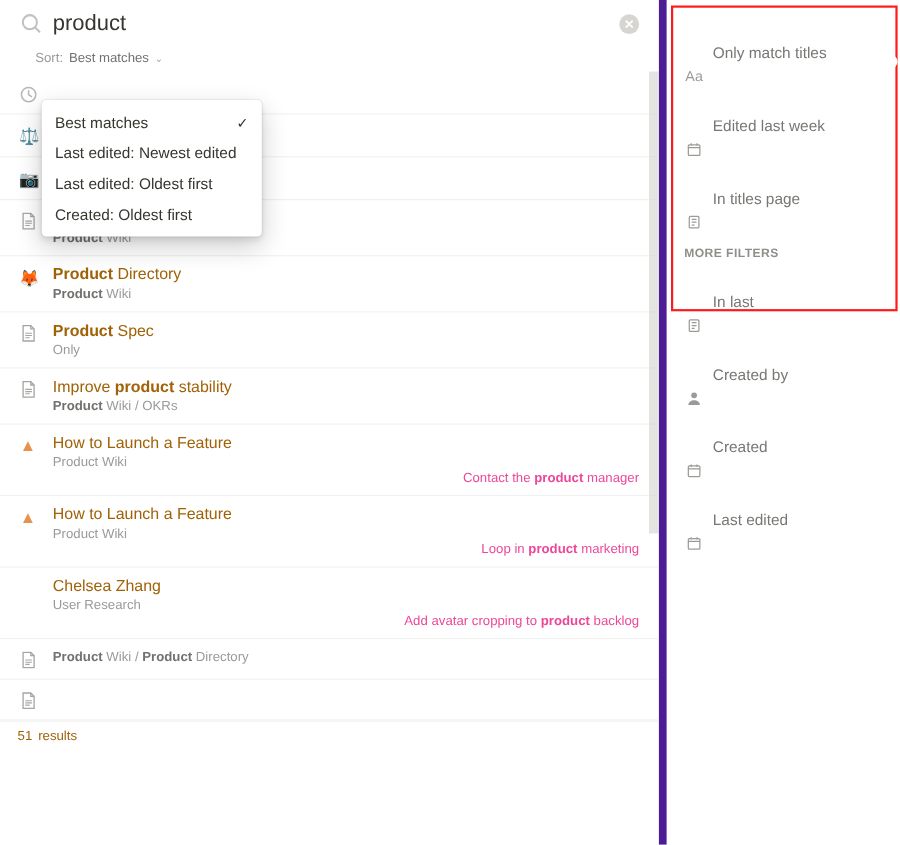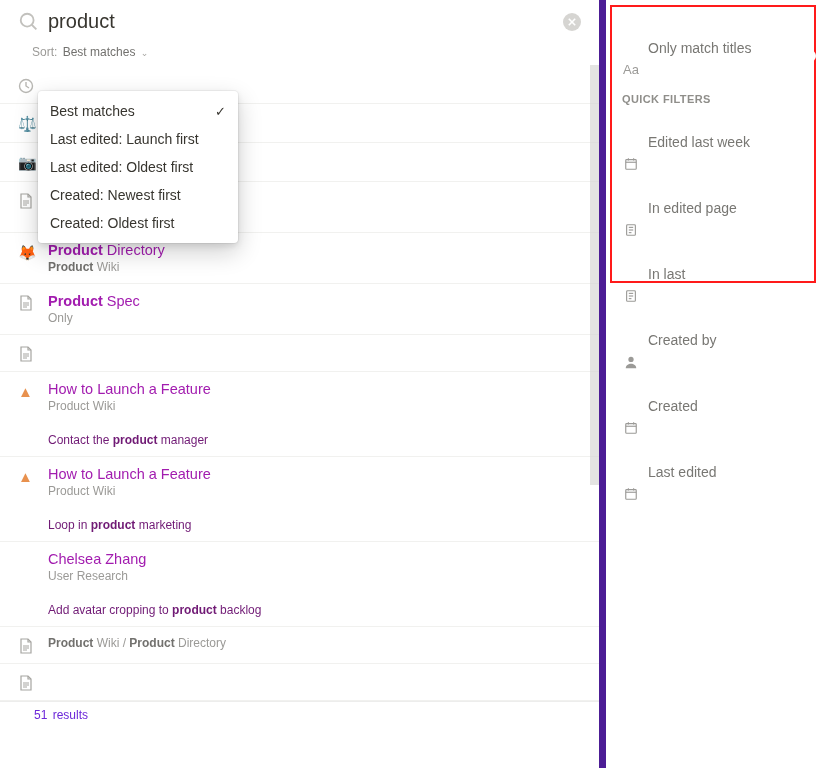--- a/index.html
+++ b/index.html
@@ -114,40 +114,41 @@
   width: 20px;
   margin-right: 10px;
   padding-top: 2px;
   font-size: 15px;
   color: #9b9a97;
   flex-shrink: 0;
 }
 .result-body { flex: 1; }
 .result-title {
   font-size: 14.5px;
-  color: #a21caf;
+  color: #a16207;
   margin-bottom: 2px;
 }
 .result-title .bold { font-weight: 600; }
 .result-path {
   font-size: 12px;
   color: #9b9a97;
 }
 .result-path .bold { font-weight: 600; color: #72716e; }
 .result-snippet {
   font-size: 12px;
-  color: #701a75;
-  margin-top: 20px;
+  color: #ec4899;
+  margin-top: 0;
+  text-align: right;
 }
 .result-snippet .bold { font-weight: 600; }
 
 .footer {
-  padding: 6px 34px;
+  padding: 6px 16px;
   font-size: 12px;
-  color: #6d28d9;
+  color: #a16207;
   border-top: 1px solid #ededec;
 }
 
 .scroll-region {
   position: relative;
 }
 .scrollbar {
   position: absolute;
   right: 0;
   top: 0;
@@ -234,27 +235,24 @@
       <span>Best matches</span>
       <span class="sort-chevron">⌄</span>
     </span>
 
     <div class="dropdown">
       <div class="dropdown-item">
         <span>Best matches</span>
         <span class="check">✓</span>
       </div>
       <div class="dropdown-item">
-        <span>Last edited: Launch first</span>
+        <span>Last edited: Newest edited</span>
       </div>
       <div class="dropdown-item">
         <span>Last edited: Oldest first</span>
-      </div>
-      <div class="dropdown-item">
-        <span>Created: Newest first</span>
       </div>
       <div class="dropdown-item">
         <span>Created: Oldest first</span>
       </div>
     </div>
   </div>
 
   <div class="scroll-region">
     <div class="scrollbar"></div>
     <div class="results" id="results">
@@ -321,20 +319,24 @@
         <div class="result">
           <div class="result-icon">
             <svg class="doc-icon" viewBox="0 0 16 16">
               <path d="M3 1h7l3 3v11H3z" fill="none" stroke="#a6a5a1" stroke-width="1.2"></path>
               <path d="M10 1v3h3" fill="none" stroke="#a6a5a1" stroke-width="1.2"></path>
               <line x1="5" y1="8" x2="11" y2="8" stroke="#a6a5a1" stroke-width="1"></line>
               <line x1="5" y1="10" x2="11" y2="10" stroke="#a6a5a1" stroke-width="1"></line>
               <line x1="5" y1="12" x2="9" y2="12" stroke="#a6a5a1" stroke-width="1"></line>
             </svg>
           </div>
+          <div class="result-body">
+            <div class="result-title">Improve <span class="bold">product</span> stability</div>
+            <div class="result-path"><span class="bold">Product</span> Wiki / OKRs</div>
+          </div>
         </div>
         <div class="result">
           <div class="result-icon"><span style="font-size:15px;color:#e8914e">▲</span></div>
           <div class="result-body">
             <div class="result-title">How to Launch a Feature</div>
             <div class="result-path">Product Wiki</div>
             <div class="result-snippet">Contact the <span class="bold">product</span> manager</div>
           </div>
         </div>
         <div class="result">
@@ -389,21 +391,20 @@
 
 <div class="sidebar">
   <div class="highlight-box"></div>
 
   <div class="side-row">
     <span class="side-icon">Aa</span>
     <span>Only match titles</span>
     <span class="side-toggle"><span class="toggle"></span></span>
   </div>
 
-  <div class="side-section-title">QUICK FILTERS</div>
   <div id="quick-filters">
       <div class="side-row">
         <span class="side-icon">
           <svg width="14" height="14" viewBox="0 0 16 16" fill="none" stroke="#9b9a97" stroke-width="1.3">
             <rect x="2" y="3" width="12" height="11" rx="1"></rect>
             <line x1="2" y1="6" x2="14" y2="6"></line>
             <line x1="5" y1="1.5" x2="5" y2="4"></line>
             <line x1="11" y1="1.5" x2="11" y2="4"></line>
           </svg>
         </span>
@@ -411,24 +412,25 @@
       </div>
       <div class="side-row">
         <span class="side-icon">
           <svg width="14" height="14" viewBox="0 0 16 16" fill="none" stroke="#9b9a97" stroke-width="1.3">
             <rect x="3" y="2" width="10" height="12" rx="1"></rect>
             <line x1="5.5" y1="5" x2="10.5" y2="5"></line>
             <line x1="5.5" y1="8" x2="10.5" y2="8"></line>
             <line x1="5.5" y1="11" x2="8.5" y2="11"></line>
           </svg>
         </span>
-        <span>In edited page</span>
+        <span>In titles page</span>
       </div>
     </div>
 
+  <div class="side-section-title">MORE FILTERS</div>
   <div id="more-filters">
       <div class="side-row">
         <span class="side-icon">
           <svg width="14" height="14" viewBox="0 0 16 16" fill="none" stroke="#9b9a97" stroke-width="1.3">
             <rect x="3" y="2" width="10" height="12" rx="1"></rect>
             <line x1="5.5" y1="5" x2="10.5" y2="5"></line>
             <line x1="5.5" y1="8" x2="10.5" y2="8"></line>
             <line x1="5.5" y1="11" x2="8.5" y2="11"></line>
           </svg>
         </span>

